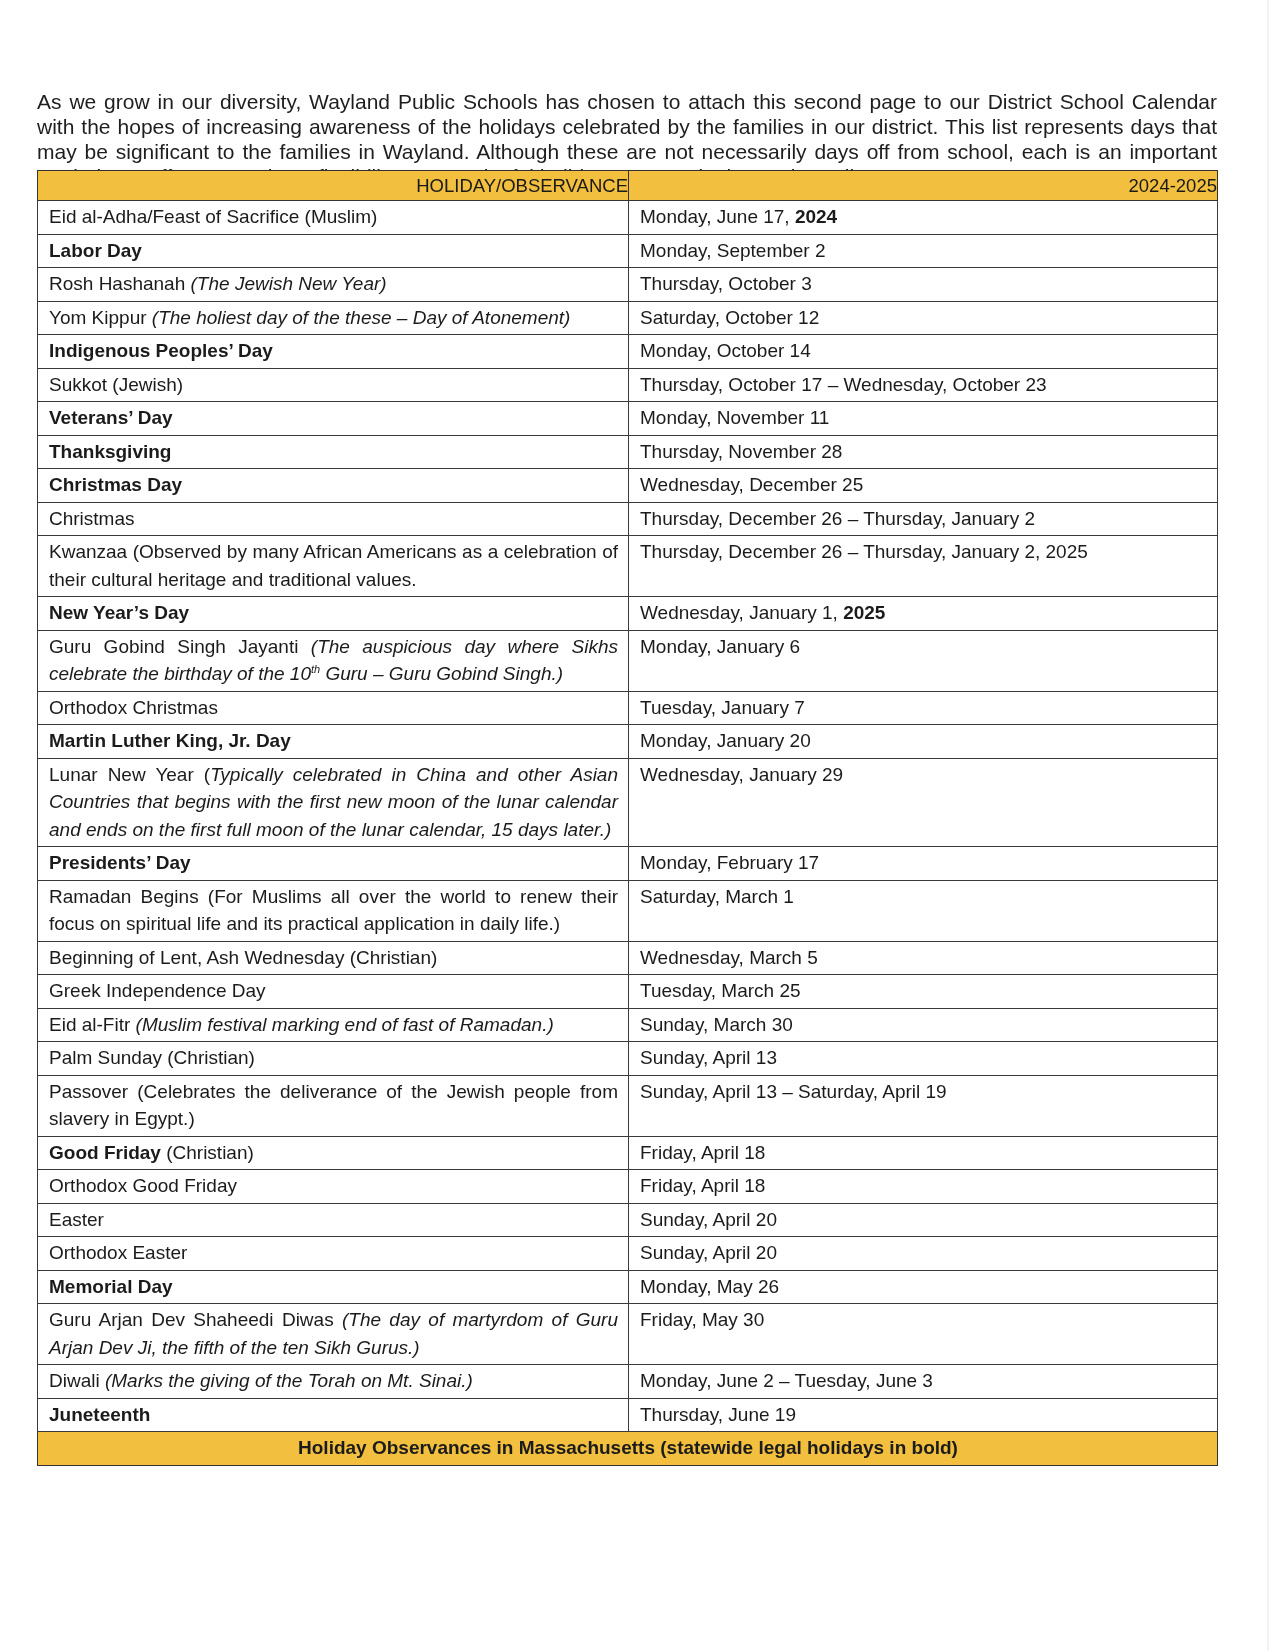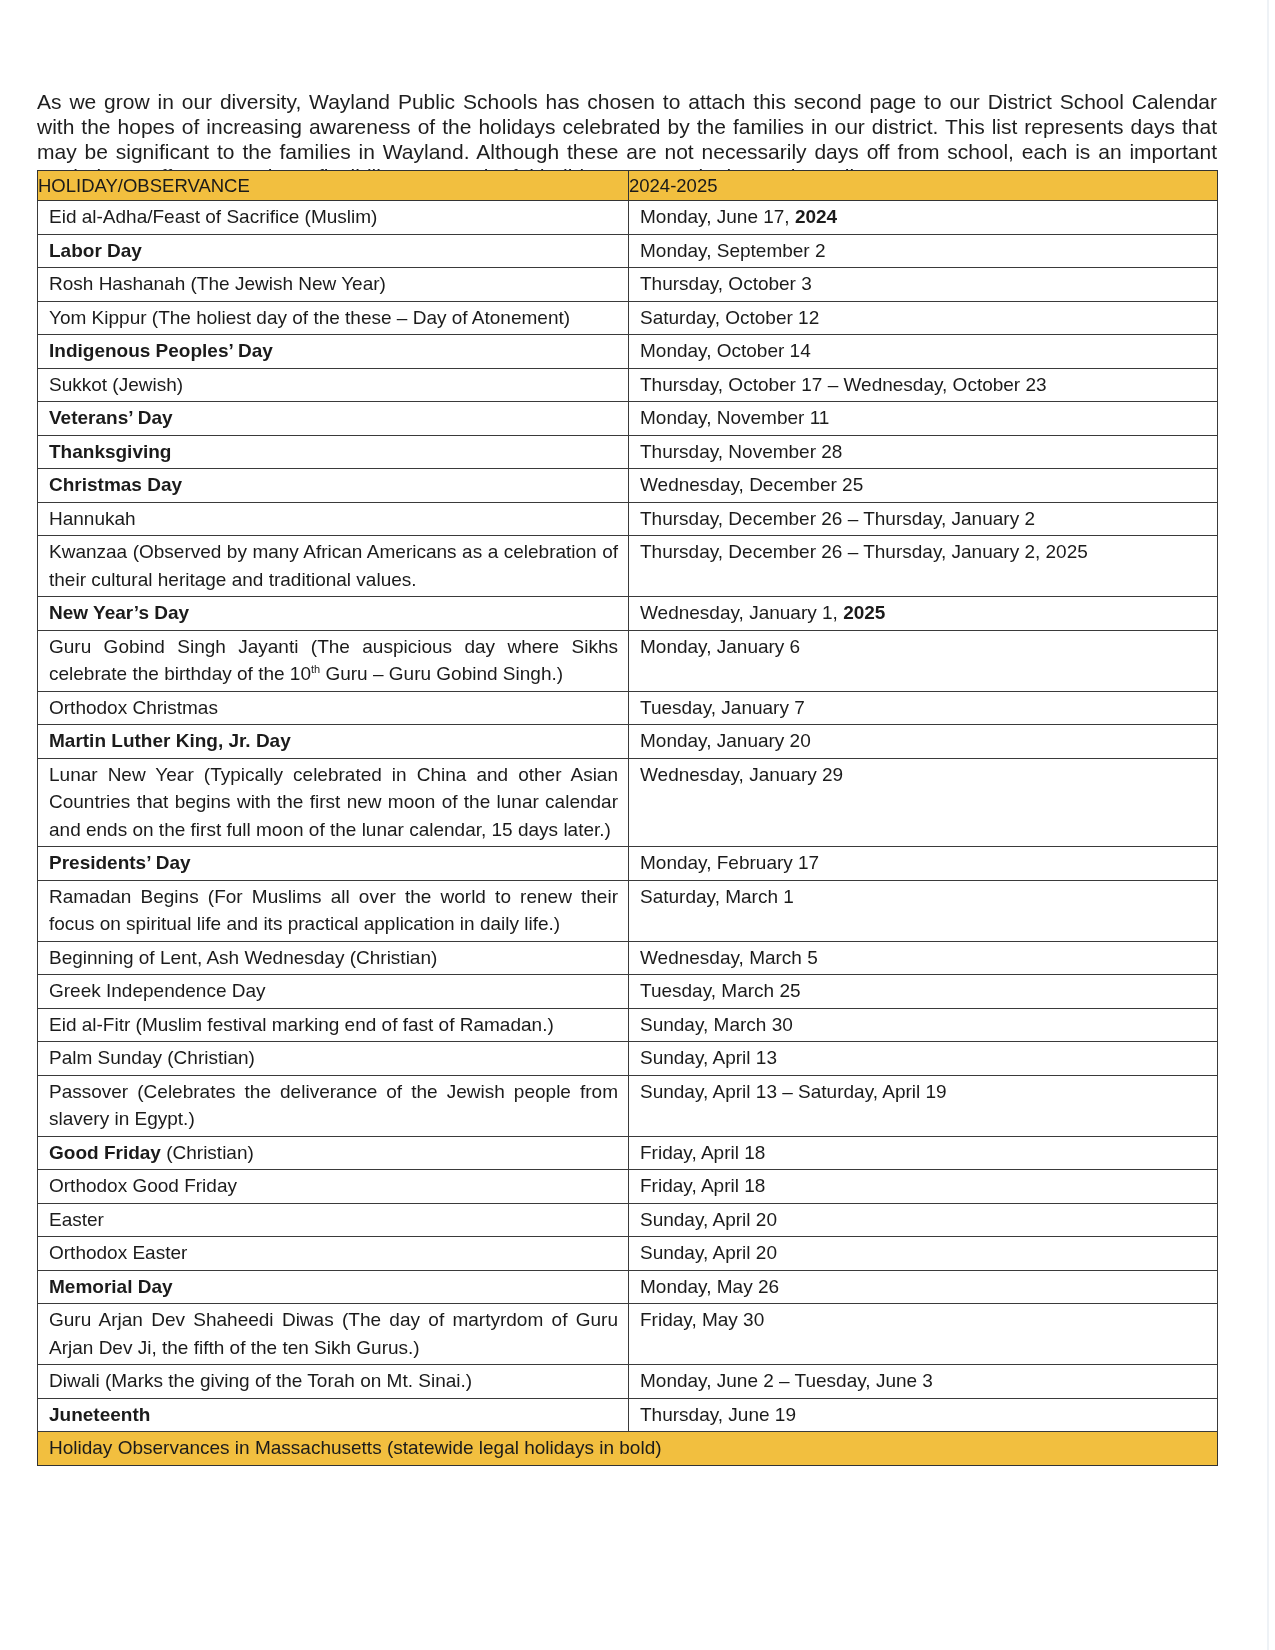--- a/index.html
+++ b/index.html
@@ -13,34 +13,35 @@
   }
   table.hol {
     position: absolute; left: 37px; top: 170px; width: 1180px;
     border-collapse: collapse; table-layout: fixed;
     font-size: 19px; color: #1b1b1b;
   }
   table.hol col.c1 { width: 591px; }
   table.hol col.c2 { width: 589px; }
   table.hol th {
     background: #f2bf3f; font-weight: normal; font-size: 18.5px;
-    height: 29px; padding: 0; text-align: left; border: 1.5px solid #333;
+    height: 29px; padding: 0; text-align: right; border: 1.5px solid #333;
     color: #1a1a1a;
   }
   table.hol td {
     border: 1.5px solid #3a3a3a; padding: 2px 10px 3px 11px;
     vertical-align: top; line-height: 27.5px; height: 27px;
   }
   table.hol td.name.multi { text-align: justify; }
   .b { font-weight: bold; }
-  .i { }
+  .i { font-style: italic; }
   sup { font-size: 11px; line-height: 0; margin-top: 20px; }
   tr.footer td {
-    background: #f2bf3f; font-weight: normal; border: 1.5px solid #333;
+    background: #f2bf3f; font-weight: bold; border: 1.5px solid #333;
     height: 28px;
+    text-align: center;
   }
   .scan-edge {
     position: absolute; right: 6px; top: 0; width: 2px; height: 1650px; background: #eef2f6;
   }
 </style>
 </head>
 <body>
 
 <p class="intro">As we grow in our diversity, Wayland Public Schools has chosen to attach this second page to our District School Calendar with the hopes of increasing awareness of the holidays celebrated by the families in our district. This list represents days that may be significant to the families in Wayland. Although these are not necessarily days off from school, each is an important reminder to offer our students flexibility as meaningful holidays present in the students’ lives.</p>
 
@@ -86,21 +87,21 @@
       </tr>
       <tr>
         <td class="name"><span class="b">Thanksgiving</span><span></span><span class="i"></span></td>
         <td><span>Thursday, November 28</span><span class="b"></span></td>
       </tr>
       <tr>
         <td class="name"><span class="b">Christmas Day</span><span></span><span class="i"></span></td>
         <td><span>Wednesday, December 25</span><span class="b"></span></td>
       </tr>
       <tr>
-        <td class="name"><span class="b"></span><span>Hannukah</span><span class="i"></span></td>
+        <td class="name"><span class="b"></span><span>Christmas</span><span class="i"></span></td>
         <td><span>Thursday, December 26 – Thursday, January 2</span><span class="b"></span></td>
       </tr>
       <tr>
         <td class="name multi"><span class="b"></span><span>Kwanzaa (Observed by many African Americans as a celebration of their cultural heritage and traditional values.</span><span class="i"></span></td>
         <td><span>Thursday, December 26 – Thursday, January 2, 2025</span><span class="b"></span></td>
       </tr>
       <tr>
         <td class="name"><span class="b">New Year’s Day</span><span></span><span class="i"></span></td>
         <td><span>Wednesday, January 1, </span><span class="b">2025</span></td>
       </tr>

